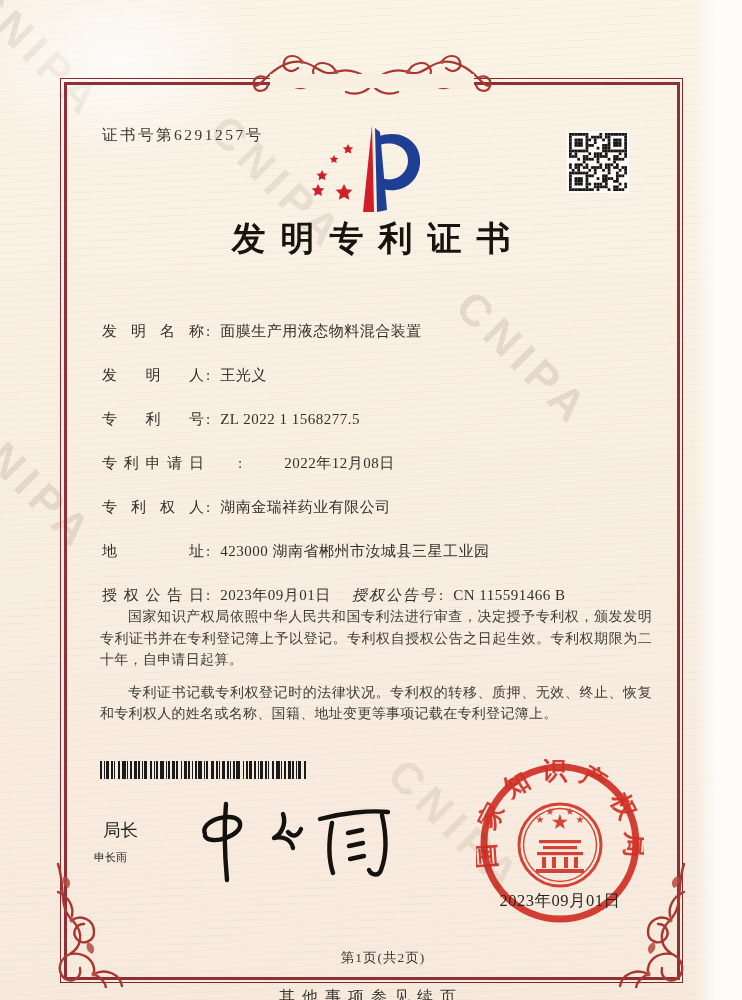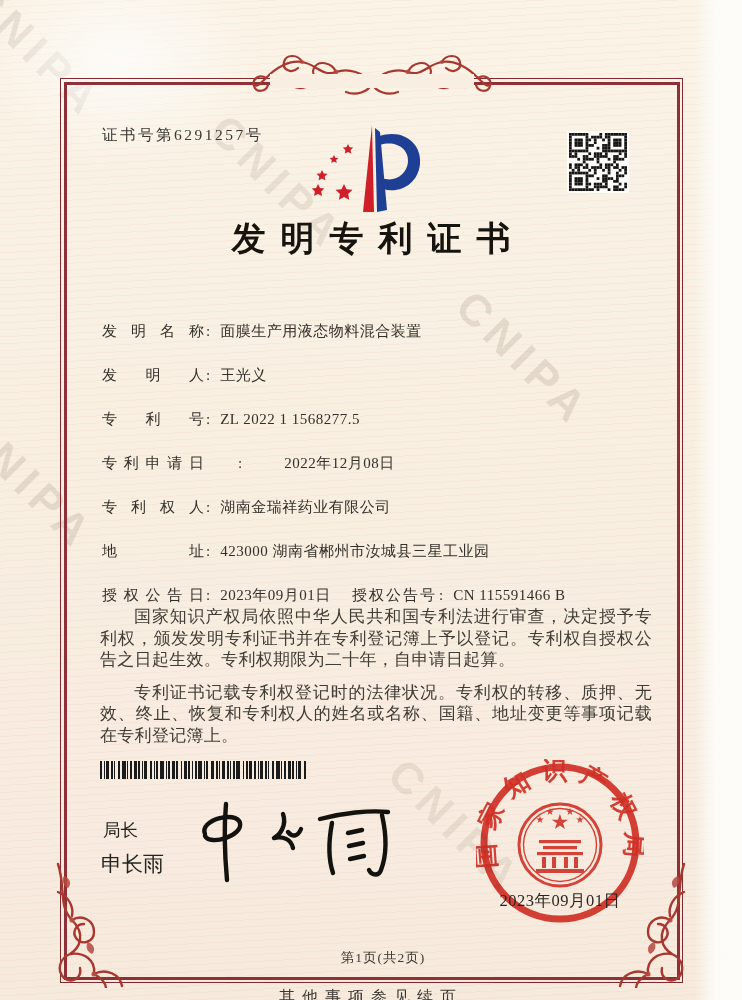--- a/index.html
+++ b/index.html
@@ -30,26 +30,26 @@
   .cert-no{position:absolute;left:102px;top:125px;font-size:15.5px;letter-spacing:2.5px;color:#3b3733;}
   .logo{position:absolute;left:308px;top:122px;width:126px;height:96px;}
   .qr{position:absolute;left:567px;top:131px;width:58px;height:58px;background:#fdfcf9;padding:2px;}
   .doc-title{position:absolute;left:0;top:216px;width:100%;text-align:center;
     font-size:34px;font-weight:bold;letter-spacing:15px;text-indent:15px;color:#17140f;}
   .field-row{position:absolute;left:102px;width:560px;font-size:15px;color:#33302b;display:flex;align-items:baseline;margin-top:16px;}
   .f-label{display:inline-block;width:102px;text-align:justify;text-align-last:justify;-moz-text-align-last:justify;letter-spacing:0;}
   .f-colon{display:inline-block;margin:0 10px 0 2px;}
   .f-value{letter-spacing:0.5px;}
   .grant2{position:absolute;left:250px;top:0;display:flex;align-items:baseline;}
-  .para-block{position:absolute;left:100px;top:606px;width:552px;font-size:17px;line-height:21.5px;color:#403c36;}
+  .para-block{position:absolute;left:100px;top:606px;width:552px;font-size:14px;line-height:21.5px;color:#403c36;}
   .para-block p{margin:0 0 11px 0;text-indent:2em;text-align:justify;letter-spacing:0.3px;}
   .barcode{position:absolute;left:100px;top:761px;width:212px;height:18px;}
   .sig-role{position:absolute;left:103px;top:818px;font-size:17.5px;
     font-family:"Liberation Sans","DejaVu Sans",sans-serif;color:#252420;}
-  .sig-name{position:absolute;left:101px;top:850px;font-size:21px;
+  .sig-name{position:absolute;left:94px;top:850px;font-size:11px;
     font-family:"Liberation Sans","DejaVu Sans",sans-serif;color:#252420;}
   .sig-hand{position:absolute;left:186px;top:792px;width:212px;height:92px;}
   .seal{position:absolute;left:476px;top:759px;width:168px;height:168px;mix-blend-mode:multiply;opacity:0.95;}
   .footer-page{position:absolute;left:0;top:949px;width:100%;text-align:center;font-size:13.5px;letter-spacing:1px;color:#3b3733;padding-left:12px;}
   .cut-line{position:absolute;left:0;top:988px;width:100%;height:12px;overflow:hidden;
     text-align:center;font-size:16px;line-height:18px;letter-spacing:7px;color:#3b3733;}
 </style>
 </head>
 <body>
 
@@ -407,21 +407,21 @@
   <div class="field-row" style="top:526px;">
     <span class="f-label">地址</span>
       <span class="f-colon">:</span>
     <span class="f-value">423000 湖南省郴州市汝城县三星工业园</span>
   </div>
   <div class="field-row" style="top:570px;">
     <span class="f-label">授权公告日</span>
       <span class="f-colon">:</span>
     <span class="f-value">2023年09月01日</span>
     <span class="grant2">
-      <span style="letter-spacing:2px;">授权公告号</span>
+      <span style="letter-spacing:2px;font-style:italic;">授权公告号</span>
         <span class="f-colon">:</span>
       <span class="f-value">CN 115591466 B</span>
     </span>
   </div>
 
   <div class="para-block">
     <p>国家知识产权局依照中华人民共和国专利法进行审查，决定授予专利权，颁发发明专利证书并在专利登记簿上予以登记。专利权自授权公告之日起生效。专利权期限为二十年，自申请日起算。</p>
     <p>专利证书记载专利权登记时的法律状况。专利权的转移、质押、无效、终止、恢复和专利权人的姓名或名称、国籍、地址变更等事项记载在专利登记簿上。</p>
   </div>
 

